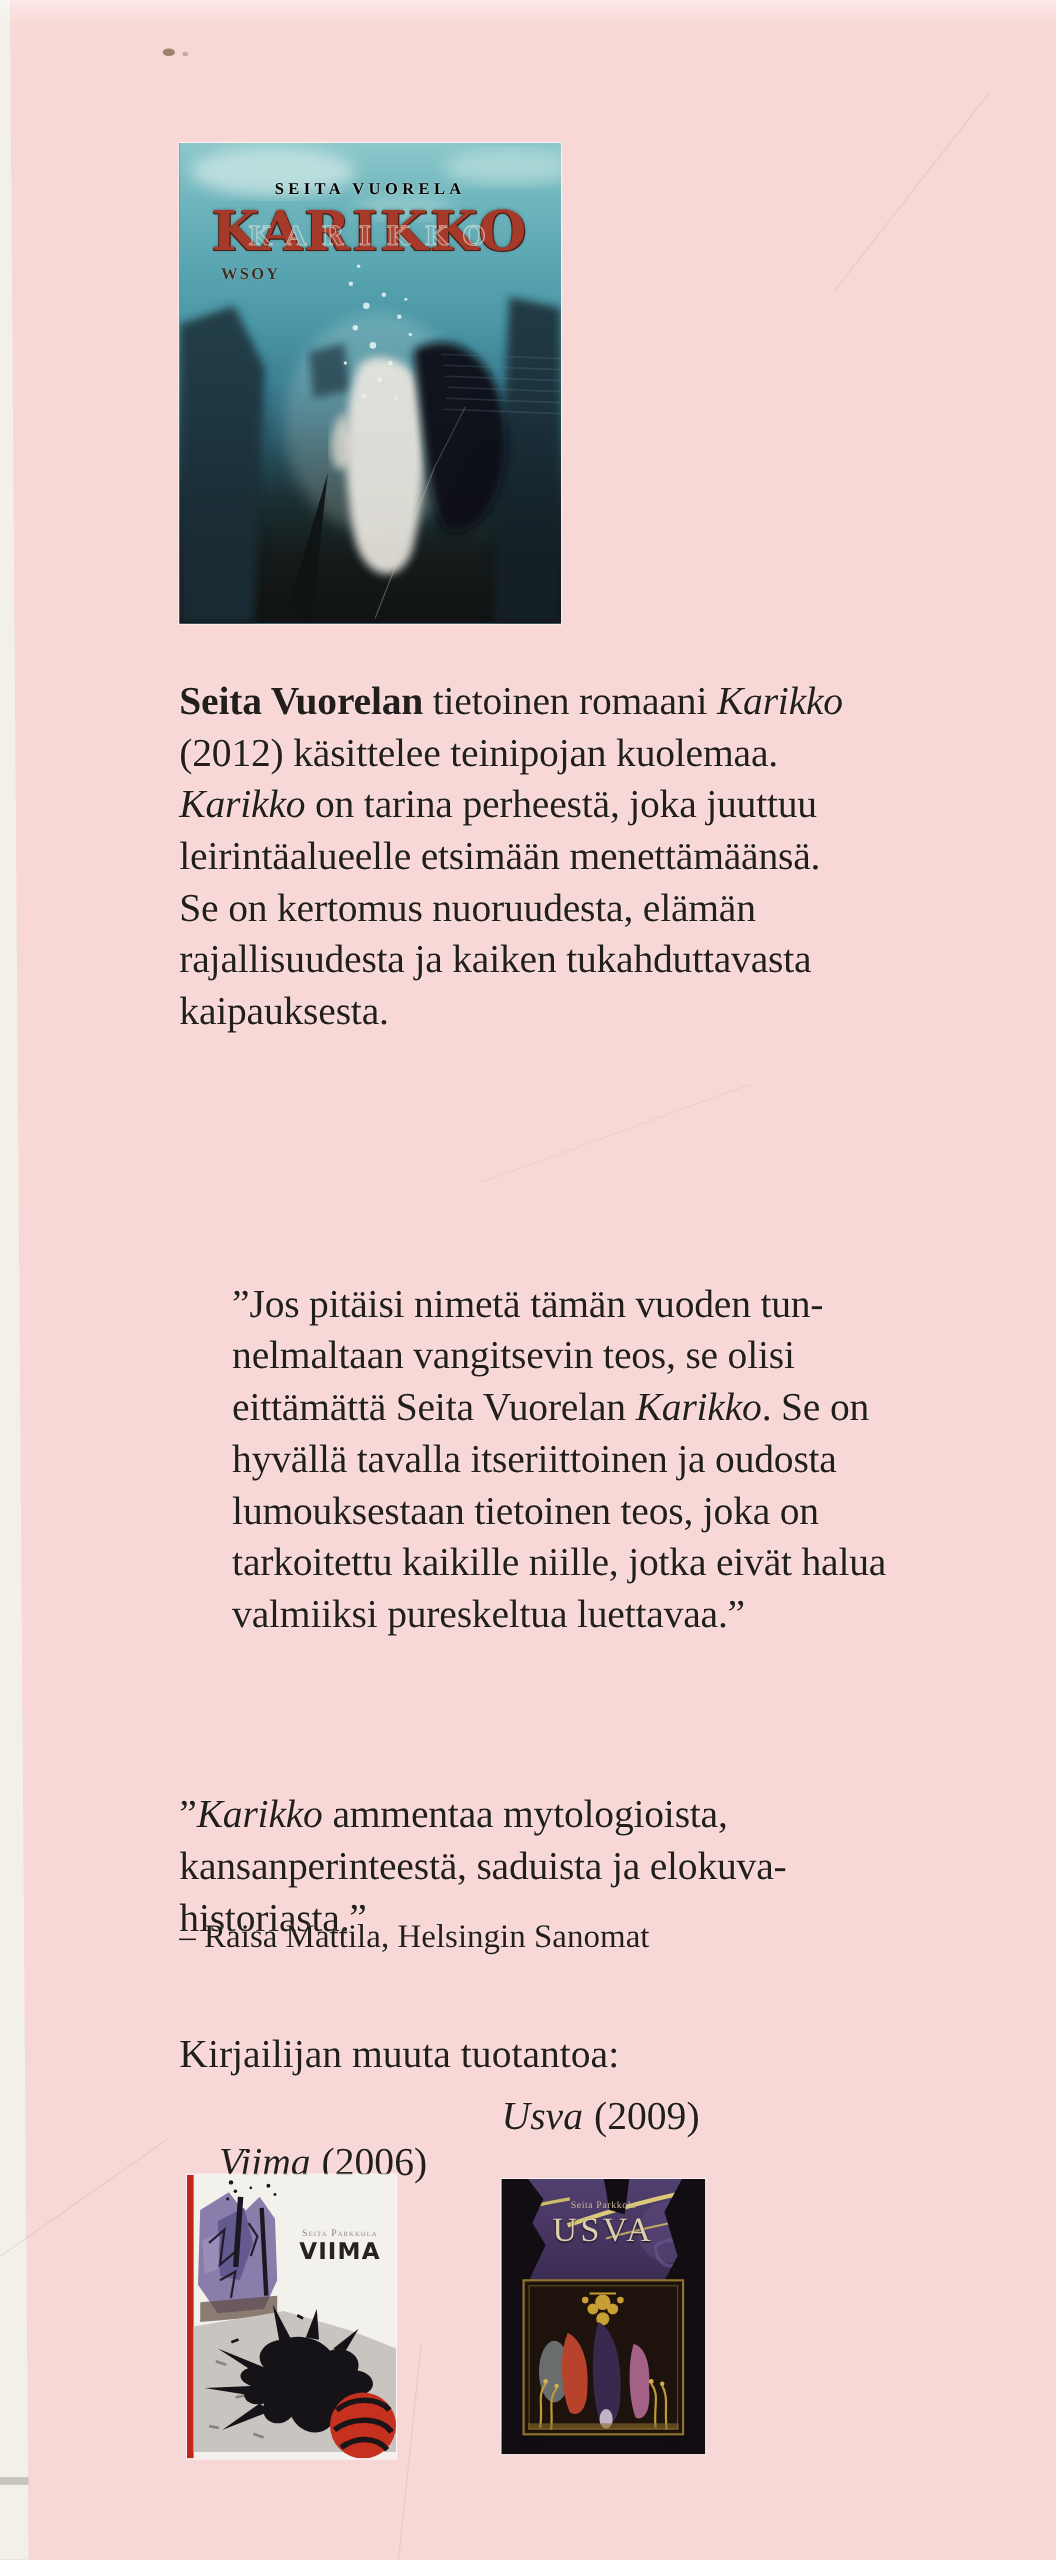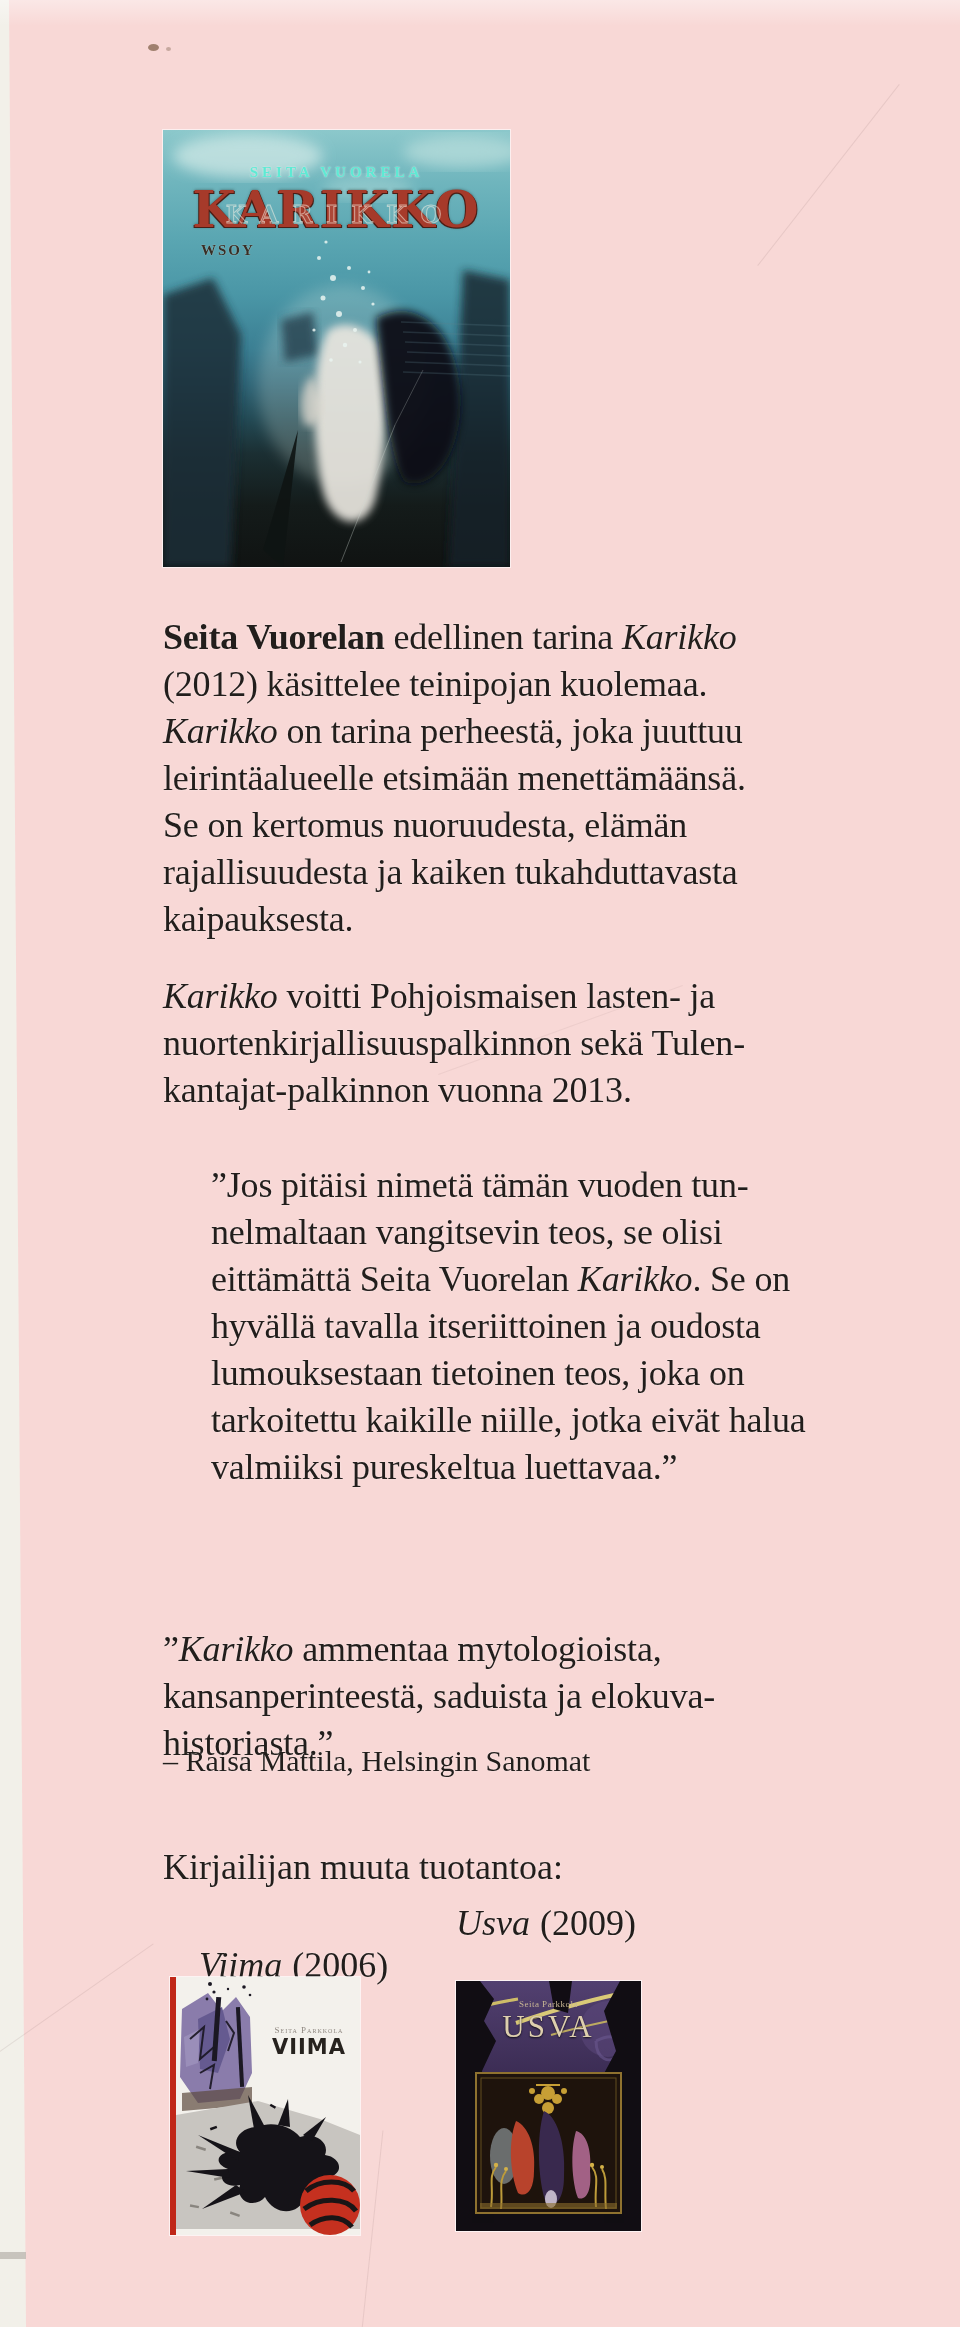--- a/index.html
+++ b/index.html
@@ -17,21 +17,21 @@
   .c1{left:828px;top:60px;width:1px;height:230px;transform:rotate(38deg);}
   .c2{left:30px;top:1880px;width:1px;height:300px;transform:rotate(55deg);}
   .c3{left:372px;top:2130px;width:1px;height:200px;transform:rotate(6deg);}
   .c4{left:560px;top:900px;width:1px;height:260px;transform:rotate(70deg);opacity:.6;}
 
   
   .karikko{position:absolute;left:163px;top:130px;width:347px;height:437px;
     box-shadow:0 0 0 1px rgba(255,255,255,.6);overflow:hidden;background:#2a6f85;}
   .karikko svg{position:absolute;left:0;top:0;}
   .k-author{position:absolute;left:0;top:34px;width:100%;text-align:center;
-    font-size:15px;font-weight:bold;letter-spacing:4px;color:#5eead4;
+    font-size:15px;font-weight:bold;letter-spacing:4px;color:#000000;
     text-shadow:0 0 2px rgba(235,245,240,.9);}
   .k-title{position:absolute;left:0;top:50px;width:100%;text-align:center;
     font-family:"DejaVu Serif","Liberation Serif",serif;font-weight:bold;
     font-size:50px;letter-spacing:2px;color:#a63a2a;
     text-shadow:1px 1px 0 #4a1d14,-1px 1px 0 #4a1d14,0 0 3px rgba(30,15,10,.5);}
   .k-ghost{position:absolute;left:4px;top:70px;width:100%;text-align:center;
     font-family:"DejaVu Serif",serif;font-weight:bold;font-size:24px;letter-spacing:14px;
     color:rgba(245,240,230,.08);-webkit-text-stroke:1px rgba(245,240,230,.55);}
   .k-pub{position:absolute;left:38px;top:112px;font-size:15px;font-weight:bold;
     letter-spacing:2px;color:#372e26;text-shadow:0 0 1px rgba(235,245,240,.8);}
@@ -149,30 +149,27 @@
       </g>
       <line x1="232" y1="295" x2="178" y2="432" stroke="#cfd8d2" stroke-width="1" opacity="0.35"></line>
       <line x1="232" y1="295" x2="260" y2="240" stroke="#cfd8d2" stroke-width="1" opacity="0.25"></line>
     </svg>
     <div class="k-author">SEITA VUORELA</div>
     <div class="k-title">KARIKKO</div>
     <div class="k-ghost">KARIKKO</div>
     <div class="k-pub">WSOY</div>
   </div>
 
-  <div class="para p1"><span class="seg-bold">Seita Vuorelan</span><span> edellinen tarina </span><span class="seg-italic">Karikko</span><span>
+  <div class="para p1"><span class="seg-bold">Seita Vuorelan</span><span> tietoinen romaani </span><span class="seg-italic">Karikko</span><span>
 (2012) käsittelee teinipojan kuolemaa.
 </span><span class="seg-italic">Karikko</span><span> on tarina perheestä, joka juuttuu
 leirintäalueelle etsimään menettämäänsä.
 Se on kertomus nuoruudesta, elämän
 rajallisuudesta ja kaiken tukahduttavasta
 kaipauksesta.</span></div>
-  <div class="para p2"><span class="seg-italic">Karikko</span><span> voitti Pohjoismaisen lasten- ja
-nuortenkirjallisuuspalkinnon sekä Tulen-
-kantajat-palkinnon vuonna 2013.</span></div>
   <div class="para q1"><span>”Jos pitäisi nimetä tämän vuoden tun-
 nelmaltaan vangitsevin teos, se olisi
 eittämättä Seita Vuorelan </span><span class="seg-italic">Karikko</span><span>. Se on
 hyvällä tavalla itseriittoinen ja oudosta
 lumouksestaan tietoinen teos, joka on
 tarkoitettu kaikille niille, jotka eivät halua
 valmiiksi pureskeltua luettavaa.”</span></div>
   <div class="para q2"><span>”</span><span class="seg-italic">Karikko</span><span> ammentaa mytologioista,
 kansanperinteestä, saduista ja elokuva-
 historiasta.”</span></div>

